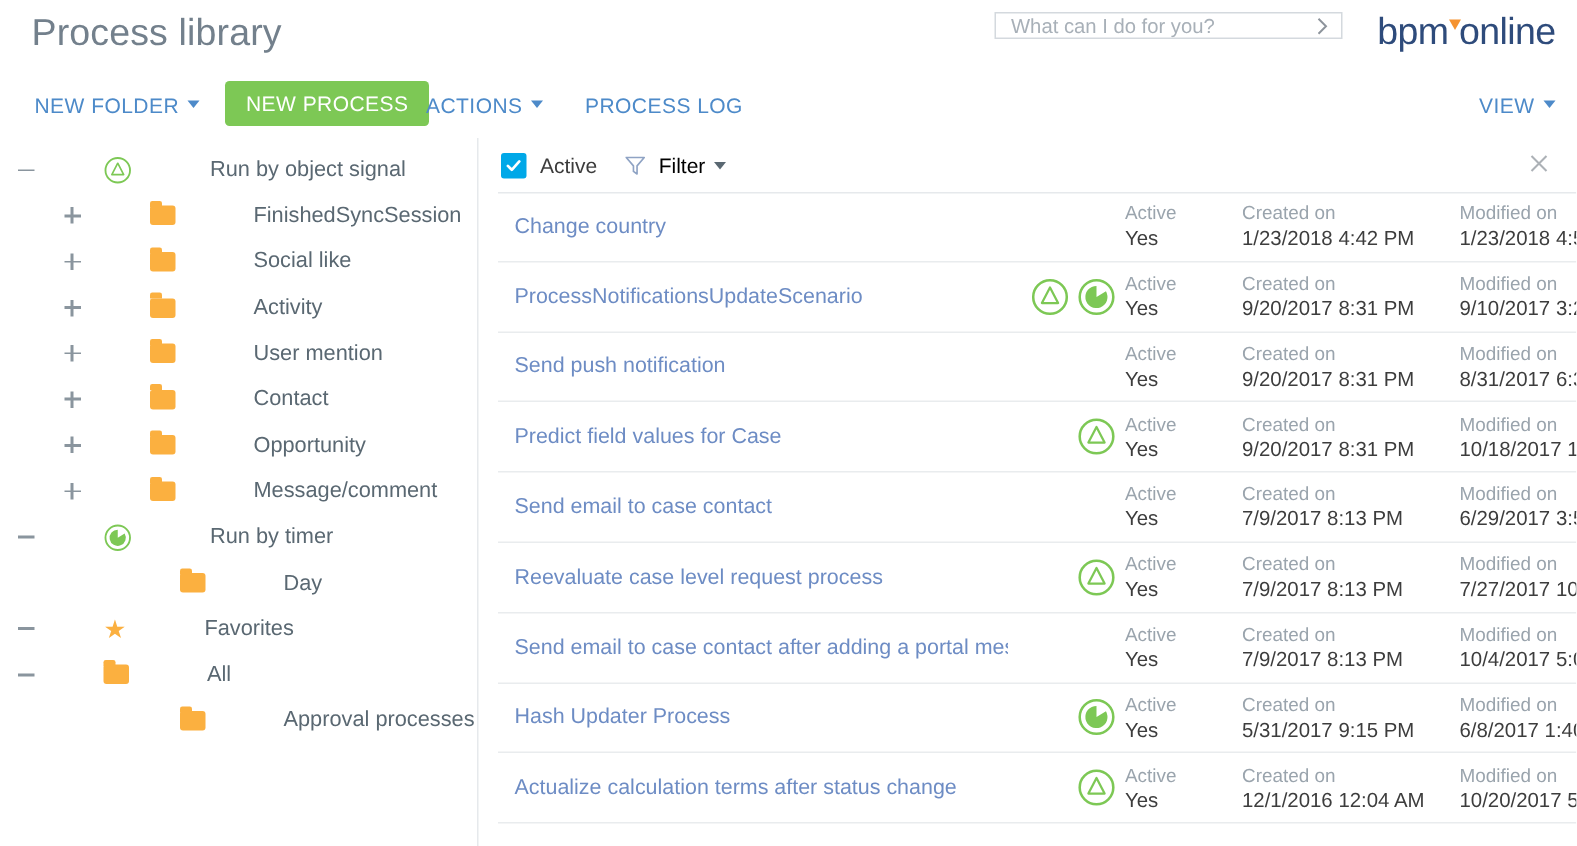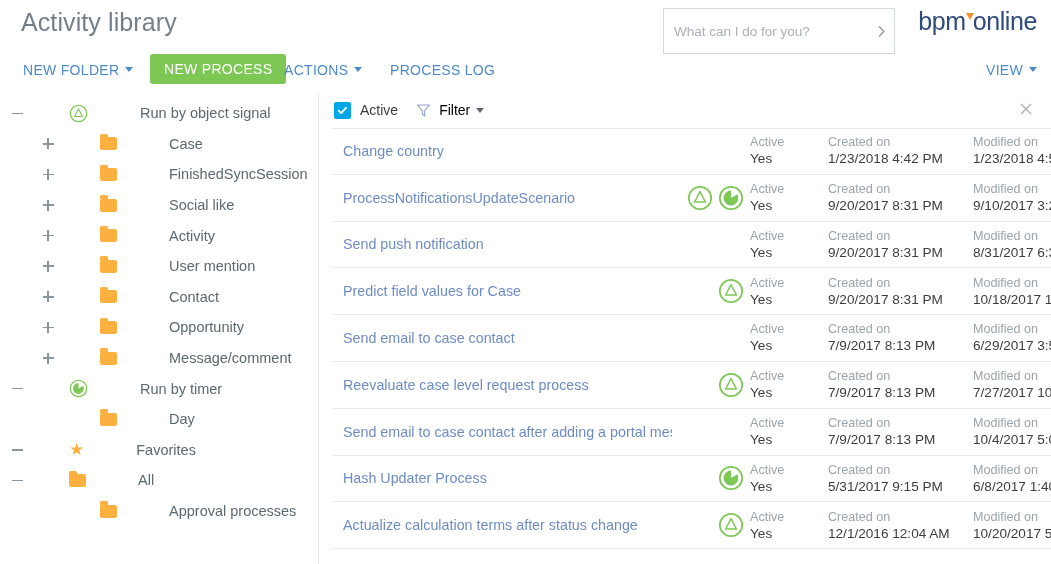--- a/index.html
+++ b/index.html
@@ -15,21 +15,21 @@
 
   
   .header { position: relative; height: 47px; }
   .page-title {
     position: absolute; left: 21px; top: 8px;
     font-size: 25px; font-weight: 400; color: #73808c;
     letter-spacing: .1px; white-space: nowrap;
   }
   .search-wrap {
     position: absolute; left: 663px; top: 8px;
-    width: 232px; height: 46px;
+    width: 232px; height: 18px;
     border: 1px solid #d4d9de; background: #fff;
     display: flex; align-items: center;
   }
   .search-input {
     flex: 1; height: 100%; border: 0; outline: 0;
     padding: 0 8px 0 10px; font-size: 13.5px; color: #444;
     font-family: "Liberation Sans", sans-serif; background: transparent;
   }
   .search-input::placeholder { color: #a8b0b8; }
   .search-go {
@@ -117,21 +117,21 @@
   .circ-icon { width: 19px; height: 19px; display:block; }
   .tree-label { color: #5a6872; }
   .close-x {
     position: absolute; right: 17px; top: 9px;
     width: 16px; height: 16px; cursor: pointer; opacity: .62;
   }
 
   
   .lvl0 { padding-left: 9px; }
   .lvl1 { padding-left: 40px; }
-  .lvl2 { padding-left: 40px; }
+  .lvl2 { padding-left: 60px; }
 
   
   .grid-pane {
     position: absolute; left: 319px; top: 0; right: 0; height: 472px;
     overflow: hidden;
   }
   .grid-controls {
     position: relative; height: 36px; display: flex; align-items: center;
     padding-left: 15px;
   }
@@ -180,21 +180,21 @@
   .col-active  { flex: 0 0 78px; }
   .col-created { flex: 0 0 145px; }
   .col-modified{ flex: 0 0 170px; }
 </style>
 </head>
 <body>
 
 <div class="page">
 
   <div class="header">
-    <div class="page-title">Activity library</div>
+    <div class="page-title">Process library</div>
 
     <div class="search-wrap">
       <input class="search-input" type="text" placeholder="What can I do for you?" style="">
       <span class="search-go">
         <svg width="13" height="13" viewBox="0 0 13 13" aria-hidden="true">
           <path d="M4 1.5 L9 6.5 L4 11.5" fill="none" stroke="#8d949c" stroke-width="1.3"></path>
         </svg>
       </span>
     </div>
 
@@ -232,32 +232,20 @@
               <span class="bar"></span>
             </span>
           </span>
           <span class="t-icon">
             <svg class="circ-icon" style="width:19px;height:19px" viewBox="0 0 26 26" aria-hidden="true">
               <circle cx="13" cy="13" r="11.2" fill="none" stroke="#7dc855" stroke-width="1.7"></circle>
               <path d="M13 6.6 L18.4 17 L7.6 17 Z" fill="none" stroke="#7dc855" stroke-width="1.5" stroke-linejoin="round"></path>
             </svg>
           </span>
           <span class="tree-label">Run by object signal</span>
-        </div>
-        <div class="tree-row lvl1">
-          <span class="toggle">
-            <span class="toggle-wrap">
-              <span class="bar"></span>
-              <span class="plusv"></span>
-            </span>
-          </span>
-          <span class="t-icon">
-            <span class="folder"></span>
-          </span>
-          <span class="tree-label">Case</span>
         </div>
         <div class="tree-row lvl1">
           <span class="toggle">
             <span class="toggle-wrap">
               <span class="bar"></span>
               <span class="plusv"></span>
             </span>
           </span>
           <span class="t-icon">
             <span class="folder"></span>

